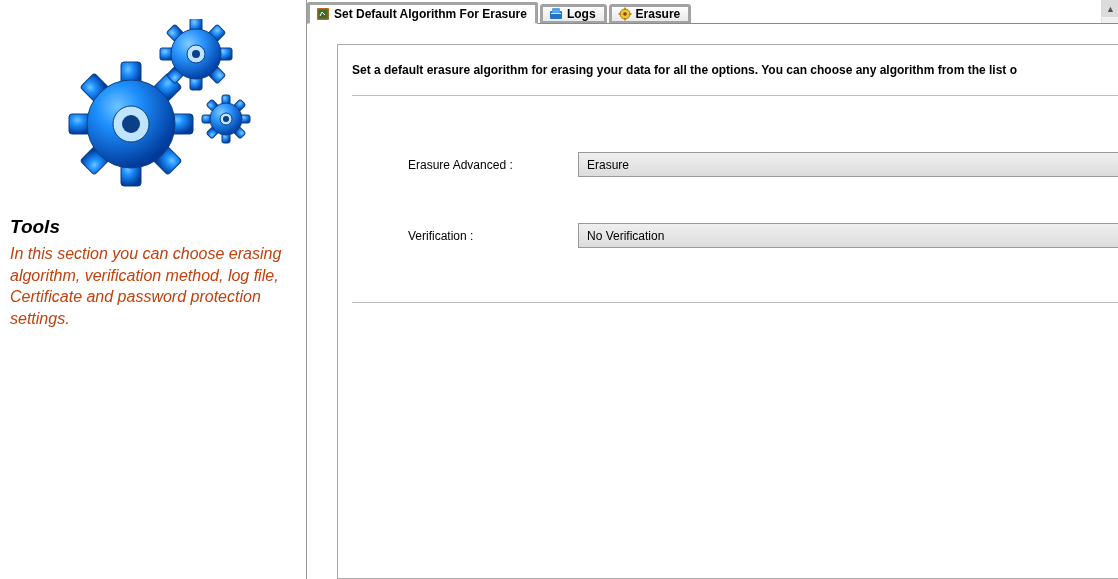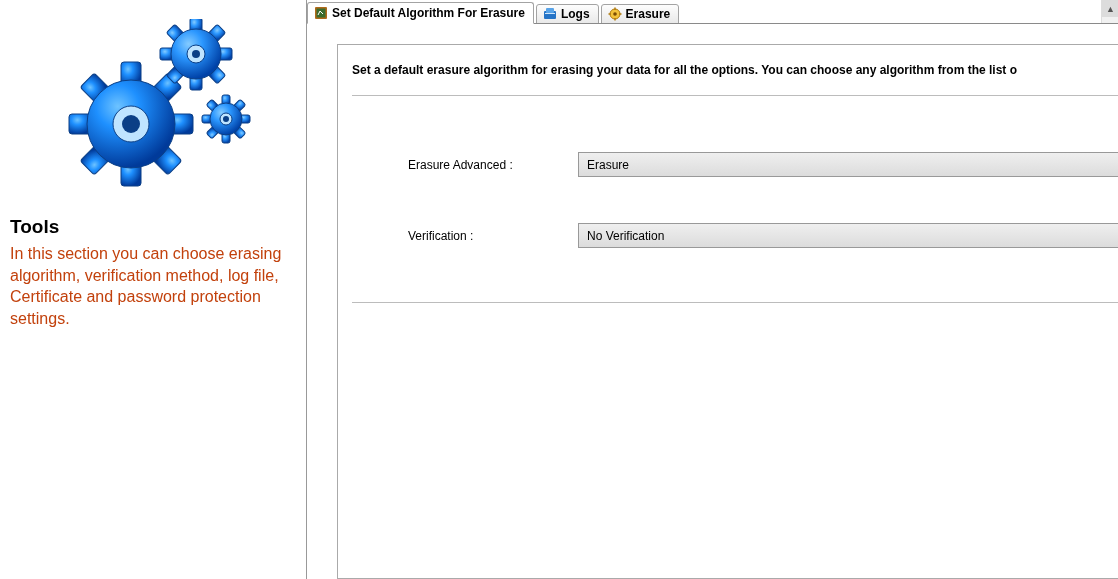--- a/index.html
+++ b/index.html
@@ -18,20 +18,21 @@
       width: 100%;
       height: 100%;
     }
     
     .sidebar {
       width: 307px;
       height: 100%;
       border-right: 1px solid #999;
       padding: 8px 10px;
       background: #fff;
+      font-style: italic;
     }
     .sidebar-icon-wrap {
       width: 100%;
       height: 190px;
       display: flex;
       align-items: center;
       justify-content: center;
       padding-top: 6px;
     }
     .sidebar-title {
@@ -61,21 +62,21 @@
       align-items: flex-end;
       height: 22px;
       margin-top: 2px;
     }
     .tab {
       display: flex;
       align-items: center;
       gap: 4px;
       height: 20px;
       padding: 2px 8px 2px 6px;
-      border: 1px solid #a3a3a3;
+      border: 3px solid #a3a3a3;
       border-top-left-radius: 3px;
       border-top-right-radius: 3px;
       background: linear-gradient(#fdfdfd, #e9e9e9);
       font-weight: bold;
       font-size: 12px;
       margin-right: 2px;
       position: relative;
       cursor: pointer;
     }
     .tab.active {

